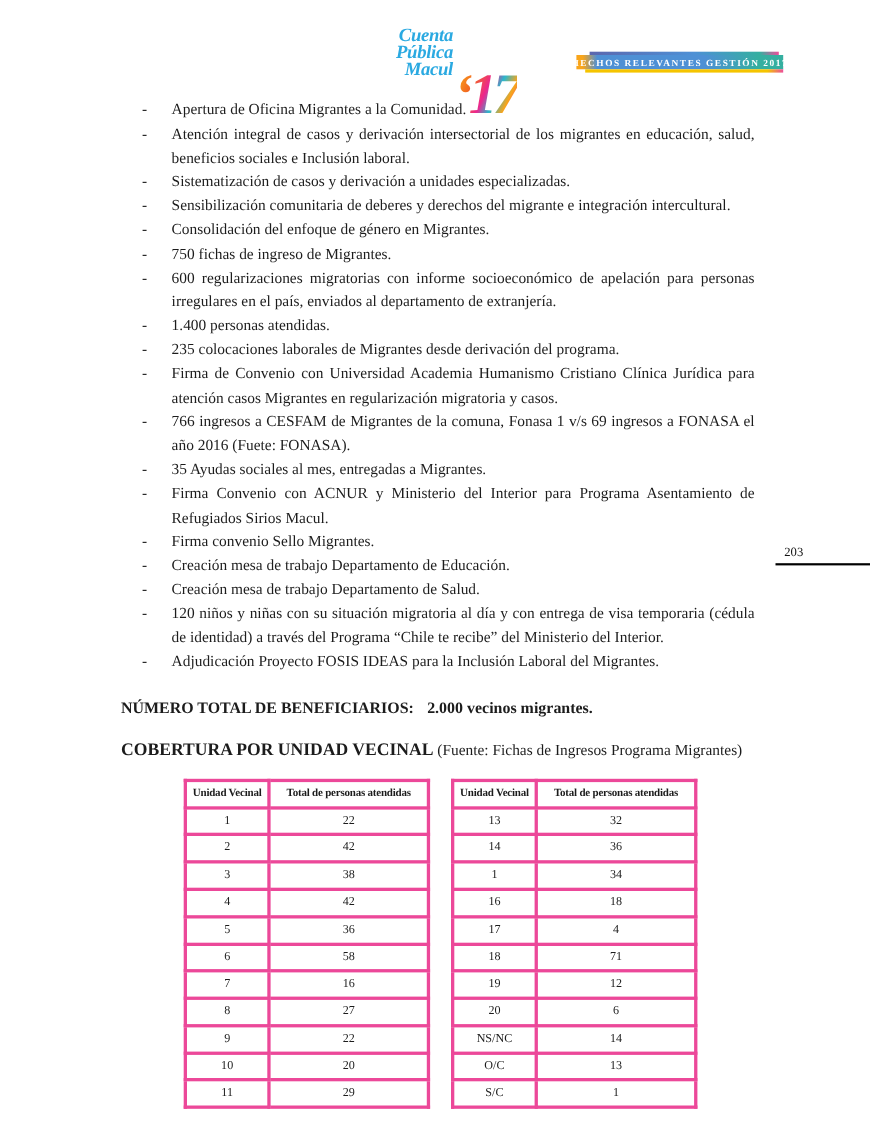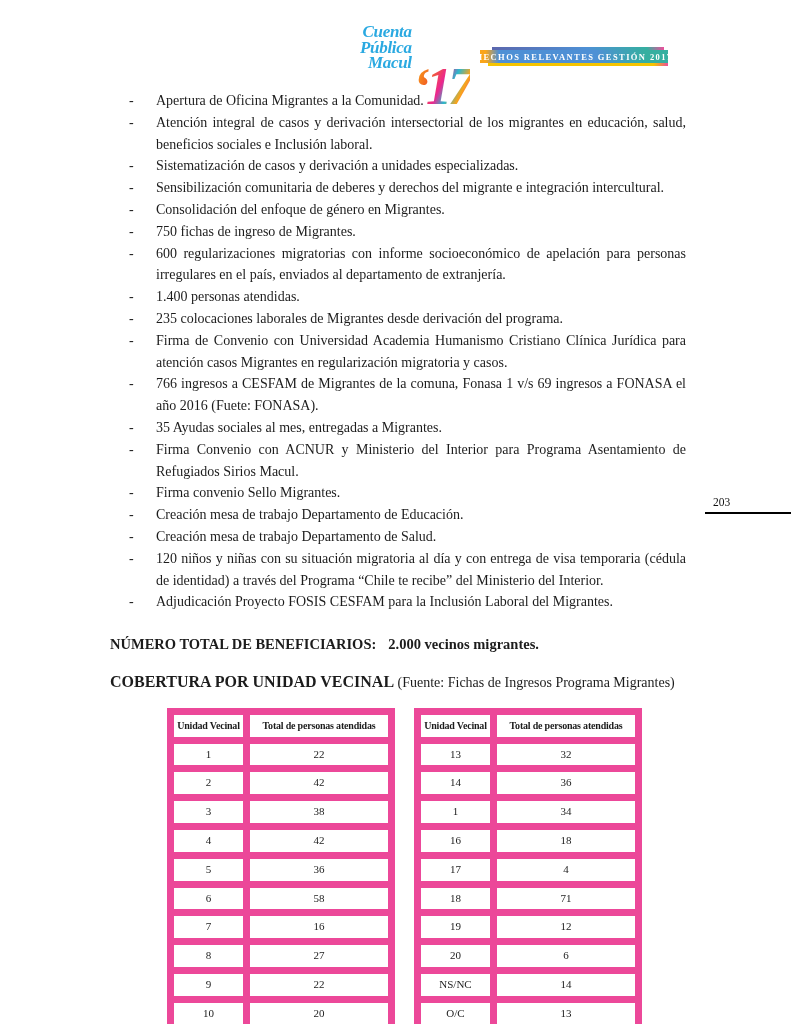--- a/index.html
+++ b/index.html
@@ -32,21 +32,21 @@
     color:var(--brand-blue);
     font-size:17px;line-height:15.5px;letter-spacing:-0.3px;
     padding-top:8px;
   }
   .logo-year{
     font-size:52px;line-height:48px;font-weight:bold;font-style:italic;
     margin-left:1px;letter-spacing:-4px;
     background:linear-gradient(115deg,var(--logo-orange) 8%,#F26522 28%,var(--logo-pink) 48%,var(--logo-teal) 62%,var(--logo-orange) 78%,var(--logo-pink) 95%);
     -webkit-background-clip:text;background-clip:text;color:transparent;margin-top:47px;
   }
-  .ribbon{position:absolute;left:480px;top:47px;width:188px;height:21px;text-align:center;}
+  .ribbon{position:absolute;left:524px;top:47px;width:188px;height:21px;text-align:center;}
   .ribbon-top{position:absolute;top:0;left:12px;right:4px;height:3px;
     background:linear-gradient(90deg,var(--ribbon-purple) 0%,var(--ribbon-blue) 55%,var(--ribbon-teal) 90%,var(--ribbon-pink) 100%);}
   .ribbon-main{position:absolute;top:3px;left:0;right:0;height:13px;
     background:linear-gradient(90deg,var(--logo-orange) 0%,var(--logo-orange) 3%,var(--ribbon-blue) 10%,var(--ribbon-blue) 62%,var(--ribbon-teal) 88%,var(--ribbon-teal) 100%);
     display:flex;align-items:center;justify-content:center;}
   .ribbon-main span{
     color:#fff;font-weight:bold;font-size:8.5px;letter-spacing:1.4px;white-space:nowrap;}
   .ribbon-bottom{position:absolute;top:16px;left:8px;right:0;height:3px;
     background:linear-gradient(90deg,var(--ribbon-yellow) 0%,var(--ribbon-yellow) 92%,var(--ribbon-pink) 100%);}
 
@@ -68,21 +68,21 @@
   .beneficiarios{margin-top:21px;font-weight:bold;font-size:14.5px;}
   .beneficiarios .value{margin-left:12px;}
   .cobertura{margin-top:15px;font-size:14px;}
   .cobertura .title{font-weight:bold;font-size:16px;}
 
   
   .tables{display:flex;gap:19px;margin:13px 0 0 57px;}
   table{border-collapse:collapse;table-layout:fixed;background:#fff;}
   col.c1{width:76px;}
   col.c2{width:145px;}
-  th,td{border:7px solid #ec4899;text-align:center;padding:0;height:15.8px;overflow:hidden;white-space:nowrap;}
+  th,td{border:3px solid #ec4899;text-align:center;padding:0;height:15.8px;overflow:hidden;white-space:nowrap;}
   th{font-weight:bold;font-size:10px;letter-spacing:-0.2px;}
   td{font-size:11px;}
 </style>
 </head>
 <body>
 
 <div class="page">
 
   <div class="logo">
     <div class="logo-text">
@@ -169,21 +169,21 @@
         <div class="li">
           <span class="marker">-</span>
           <div class="li-text">Creación mesa de trabajo Departamento de Salud.</div>
         </div>
         <div class="li">
           <span class="marker">-</span>
           <div class="li-text">120 niños y niñas con su situación migratoria al día y con entrega de visa temporaria (cédula de identidad) a través del Programa “Chile te recibe” del Ministerio del Interior.</div>
         </div>
         <div class="li">
           <span class="marker">-</span>
-          <div class="li-text">Adjudicación Proyecto FOSIS CESFAM para la Inclusión Laboral del Migrantes.</div>
+          <div class="li-text">Adjudicación Proyecto FOSIS IDEAS para la Inclusión Laboral del Migrantes.</div>
         </div>
       </div>
 
     <p class="beneficiarios">
       <span>NÚMERO TOTAL DE BENEFICIARIOS:</span><span class="value">2.000 vecinos migrantes.</span>
     </p>
 
     <p class="cobertura">
       <span class="title">COBERTURA POR UNIDAD VECINAL</span><span> (Fuente: Fichas de Ingresos Programa Migrantes)</span>
     </p>

